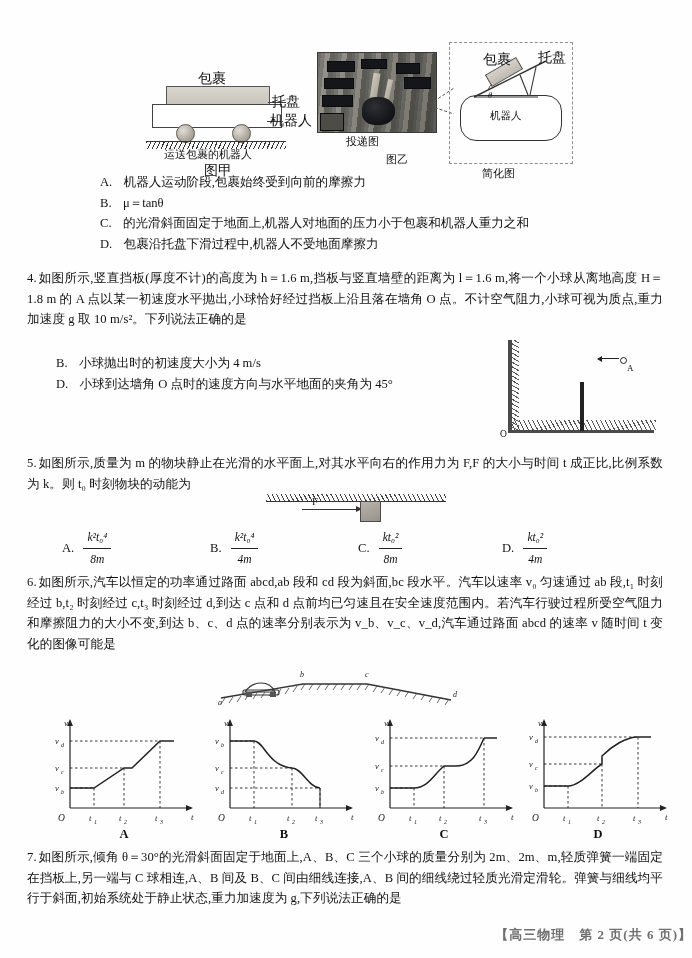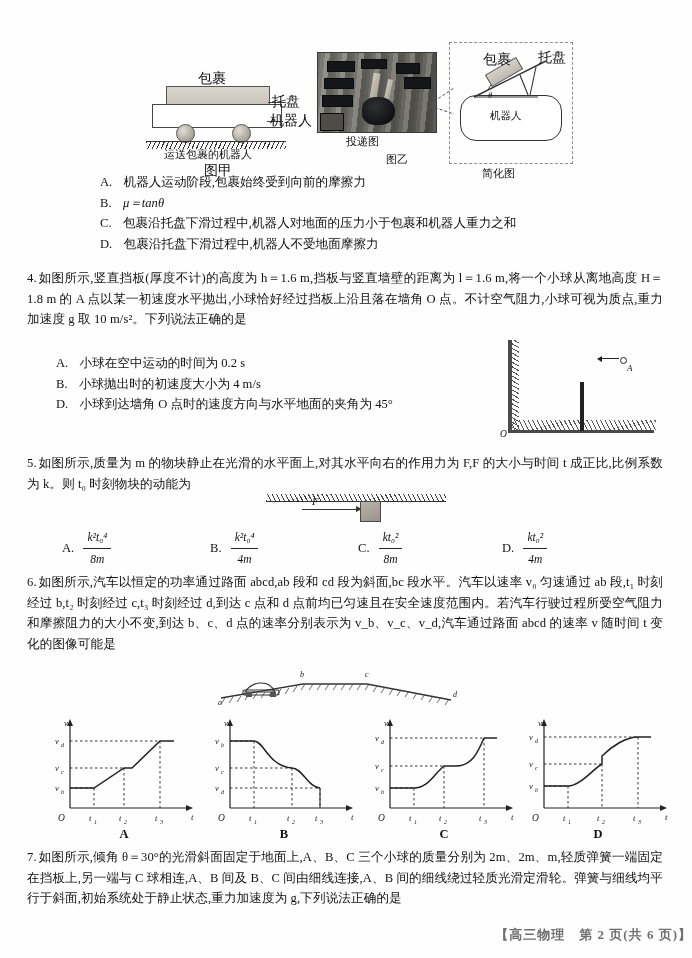--- a/index.html
+++ b/index.html
@@ -27,21 +27,21 @@
   .qtext {
     font-size: 12.6px;
     line-height: 20.5px;
     text-align: justify;
     letter-spacing: 0.1px;
   }
   .optline {
     font-size: 12.6px;
     line-height: 20.5px;
   }
-  .it { font-style: italic; font-family: "Liberation Serif", serif; }
+  .it { font-family: "Liberation Serif", serif; }
 
   
   #figrow1 {
     position: absolute;
     left: 0; top: 36px;
     width: 692px; height: 132px;
   }
   #fig-jia {
     position: absolute;
     left: 142px; top: 22px;
@@ -331,42 +331,37 @@
       <span>机器人运动阶段,包裹始终受到向前的摩擦力</span>
     </div>
     <div class="optline">
       <span>B.</span>
       <span style="display:inline-block;width:5px"></span>
       <span class="it">μ＝tanθ</span>
     </div>
     <div class="optline">
       <span>C.</span>
       <span style="display:inline-block;width:5px"></span>
-      <span>包裹沿托盘下滑过程中,机器人对地面的压力小于包裹和机器人重力之和</span>
+      <span>的光滑斜面固定于地面上,机器人对地面的压力小于包裹和机器人重力之和</span>
     </div>
     <div class="optline">
       <span>D.</span>
       <span style="display:inline-block;width:5px"></span>
       <span>包裹沿托盘下滑过程中,机器人不受地面摩擦力</span>
     </div>
   </div>
 
   <div style="position:absolute; left:27px; top:268px; width:636px;">
     <div class="qtext">
       <span style="float:left; margin-right:2px;">4.</span>
       <span>如图所示,竖直挡板(厚度不计)的高度为 h＝1.6 m,挡板与竖直墙壁的距离为 l＝1.6 m,将一个小球从离地高度 H＝1.8 m 的 A 点以某一初速度水平抛出,小球恰好经过挡板上沿且落在墙角 O 点。不计空气阻力,小球可视为质点,重力加速度 g 取 10 m/s²。下列说法正确的是</span>
     </div>
   </div>
 
   <div style="position:absolute; left:56px; top:353px; width:420px;">
-    <div class="optline">
-      <span>A.</span>
-      <span style="display:inline-block;width:5px"></span>
-      <span>小球在空中运动的时间为 0.2 s</span>
-    </div>
     <div class="optline">
       <span>B.</span>
       <span style="display:inline-block;width:5px"></span>
       <span>小球抛出时的初速度大小为 4 m/s</span>
     </div>
     <div class="optline">
       <span>D.</span>
       <span style="display:inline-block;width:5px"></span>
       <span>小球到达墙角 O 点时的速度方向与水平地面的夹角为 45°</span>
     </div>

